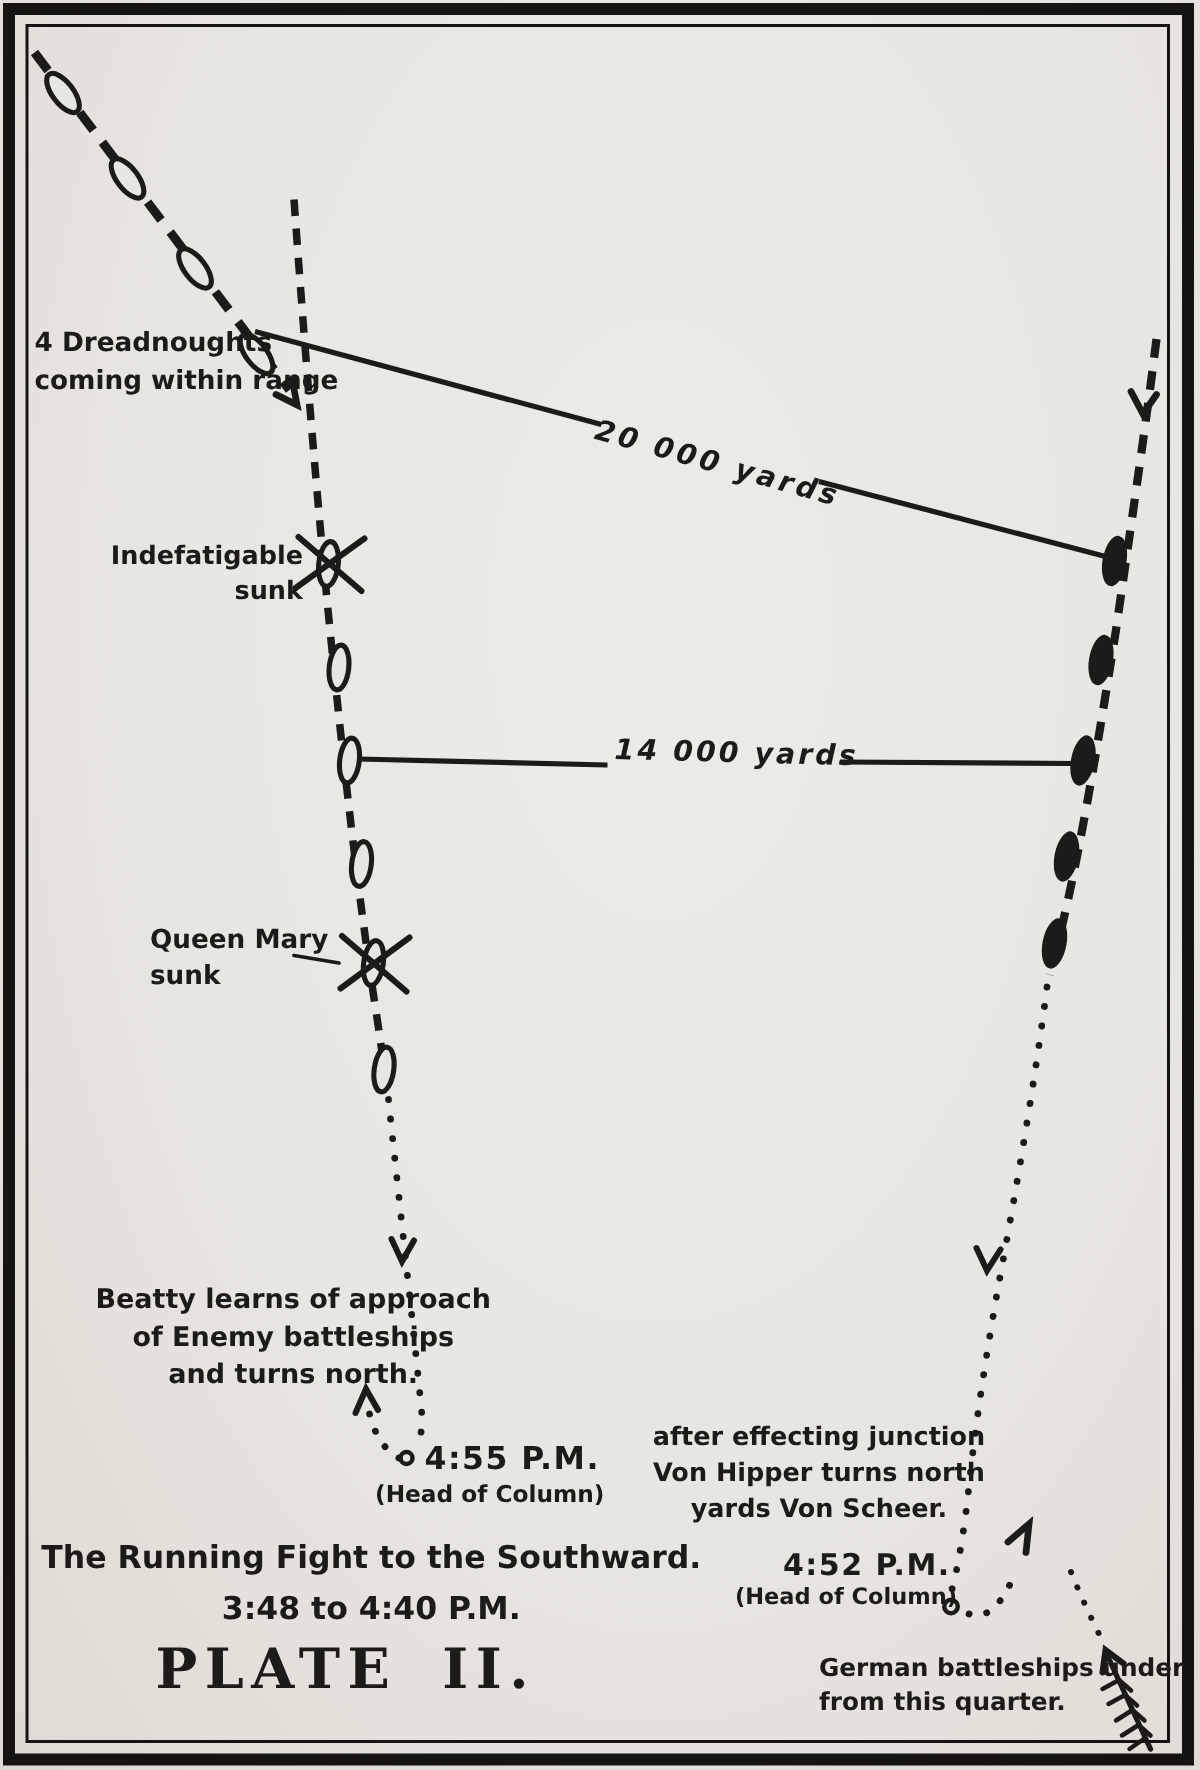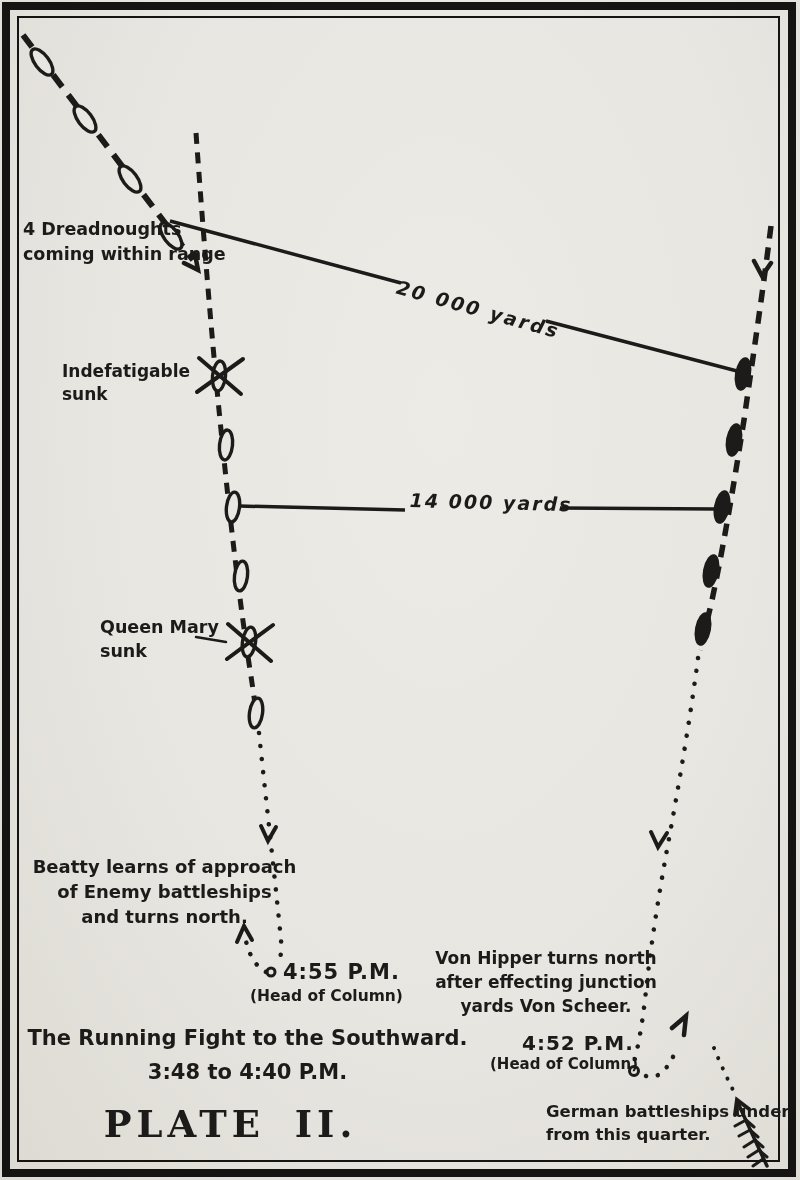--- a/index.html
+++ b/index.html
@@ -8,36 +8,36 @@
     background:radial-gradient(ellipse at 55% 35%, #edebe6 0%, #e8e6e1 55%, #ddDAd3 100%);
     font-family:"DejaVu Sans", sans-serif;color:#1c1b19;
   }
   .frame-outer{position:absolute;left:2px;top:2px;right:4px;bottom:3px;border:8px solid #161412;}
   .frame-inner{position:absolute;left:17px;top:16px;right:20px;bottom:18px;border:2.5px solid #161412;}
   svg.trackart{position:absolute;left:0;top:0;}
   .lbl{position:absolute;font-weight:bold;white-space:nowrap;}
   .lbl .ln{white-space:nowrap;}
   .hand{font-family:"DejaVu Sans", sans-serif;}
   .dreadnoughts{left:23px;top:196px;font-size:17.5px;line-height:25px;margin-top:21px;}
-  .indefat{left:62px;top:360px;width:140px;text-align:left;font-size:17px;line-height:23px;}
+  .indefat{left:62px;top:360px;width:140px;text-align:right;font-size:17px;line-height:23px;}
   .qmary{left:100px;top:615px;width:140px;font-size:17.5px;line-height:24px;}
-  .beatty{left:17px;top:854px;width:295px;text-align:center;font-size:18px;line-height:25px;}
+  .beatty{left:17px;top:854px;width:295px;text-align:center;font-size:18px;line-height:25px;padding-left:31px;}
   .t440-time{left:283px;top:960px;font-size:21px;letter-spacing:1px;}
   .t440-cap{left:250px;top:987px;font-size:15.5px;}
   .hipper{left:435px;top:946px;width:222px;text-align:center;font-size:17px;line-height:24px;}
   .t452-time{left:522px;top:1031px;font-size:20px;letter-spacing:1px;text-align:center;}
   .t452-cap{left:490px;top:1055px;font-size:15px;}
   .scheer{left:546px;top:1101px;font-size:16.5px;line-height:22.5px;}
   .range20{left:400px;top:276px;font-size:19px;font-style:italic;letter-spacing:2.5px;
            transform:rotate(15.5deg);transform-origin:left top;}
   .range14{left:410px;top:489px;font-size:19px;font-style:italic;letter-spacing:2px;
            transform:rotate(1.5deg);transform-origin:left top;}
   .title{left:25px;top:1021px;width:445px;text-align:center;font-size:21px;line-height:34px;}
   .plate{left:88px;top:1090px;width:285px;text-align:center;
-         font-family:"DejaVu Serif", serif;font-size:37px;letter-spacing:5px;word-spacing:12px;margin-top:12px;}
+         font-family:"DejaVu Serif", serif;font-size:37px;letter-spacing:5px;word-spacing:12px;}
 </style>
 </head>
 <body>
 
 <svg class="trackart" width="800" height="1180" viewBox="0 0 800 1180">
   <g stroke="#1c1b19" fill="none">
 
     <g>
       <path d="M 23 35 L 193 260" stroke-width="6" stroke-dasharray="15 10"></path>
       <path d="M 184 263 L 198 270 L 195 254" stroke-width="4.5" stroke-linecap="round"></path>
@@ -135,22 +135,22 @@
 <div class="lbl hand beatty">
   <div class="ln">Beatty learns of approach</div>
   <div class="ln">of Enemy battleships</div>
   <div class="ln">and turns north.</div>
 </div>
 
 <div class="lbl hand t440-time">4:55 P.M.</div>
 <div class="lbl hand t440-cap">(Head of Column)</div>
 
 <div class="lbl hand hipper">
+  <div class="ln">after effecting junction</div>
   <div class="ln">Von Hipper turns north</div>
-  <div class="ln">after effecting junction</div>
   <div class="ln">yards Von Scheer.</div>
 </div>
 
 <div class="lbl hand t452-time">4:52 P.M.</div>
 <div class="lbl hand t452-cap">(Head of Column)</div>
 
 <div class="lbl hand scheer">
   <div class="ln">German battleships under</div>
   <div class="ln">from this quarter.</div>
 </div>

